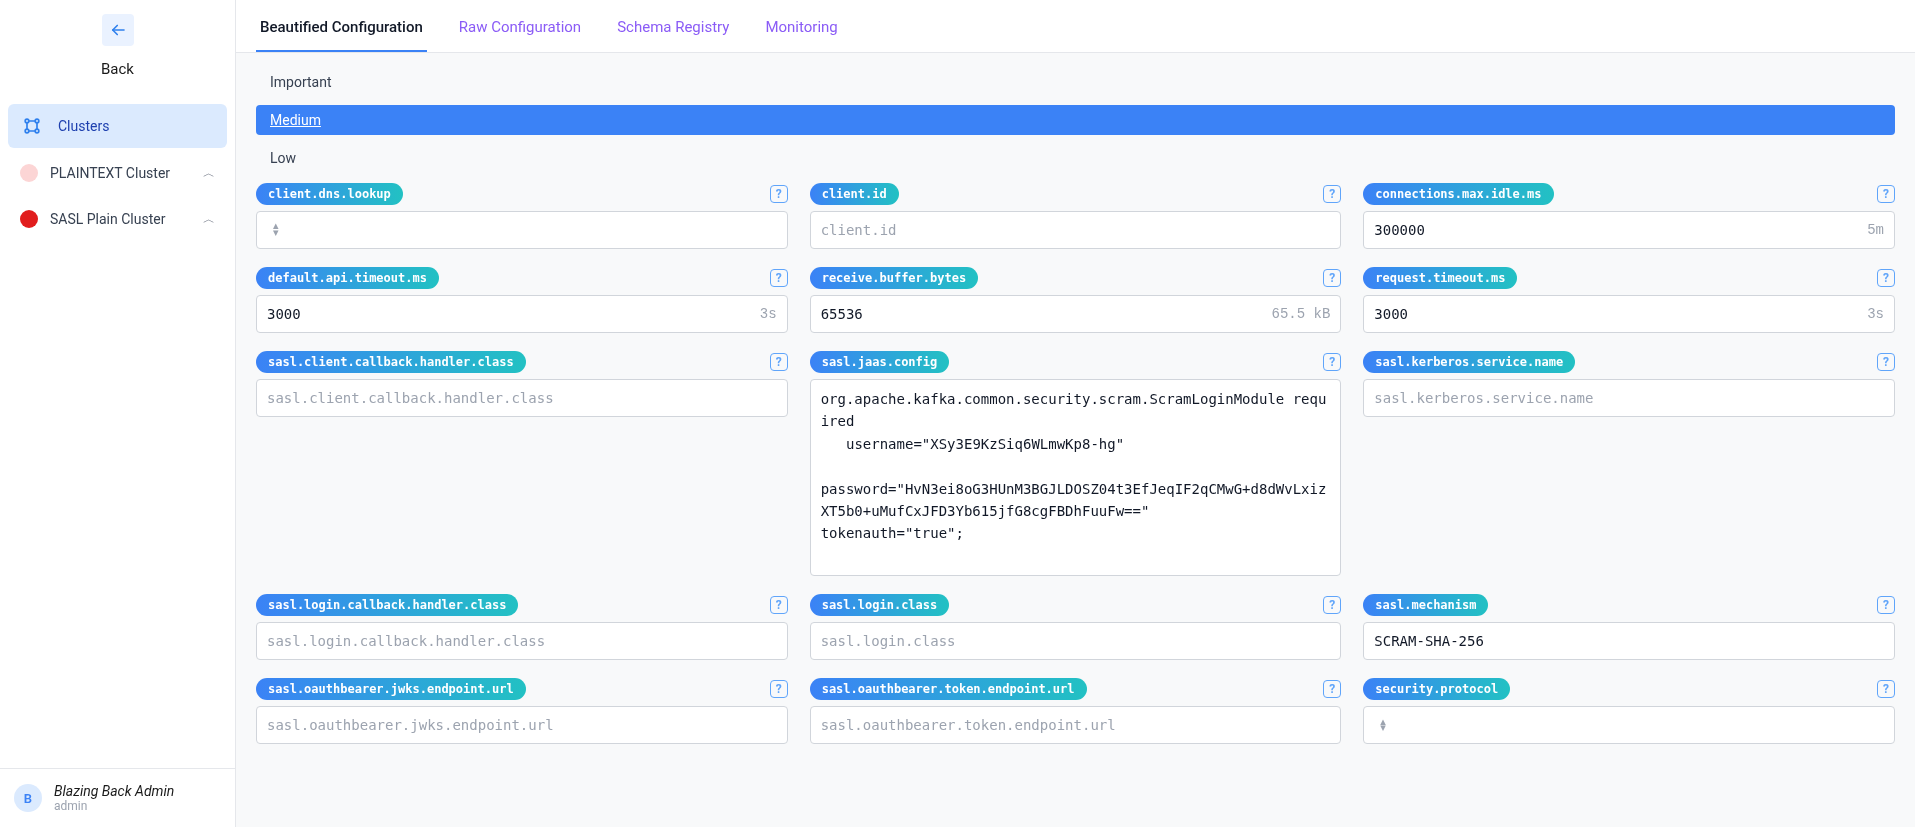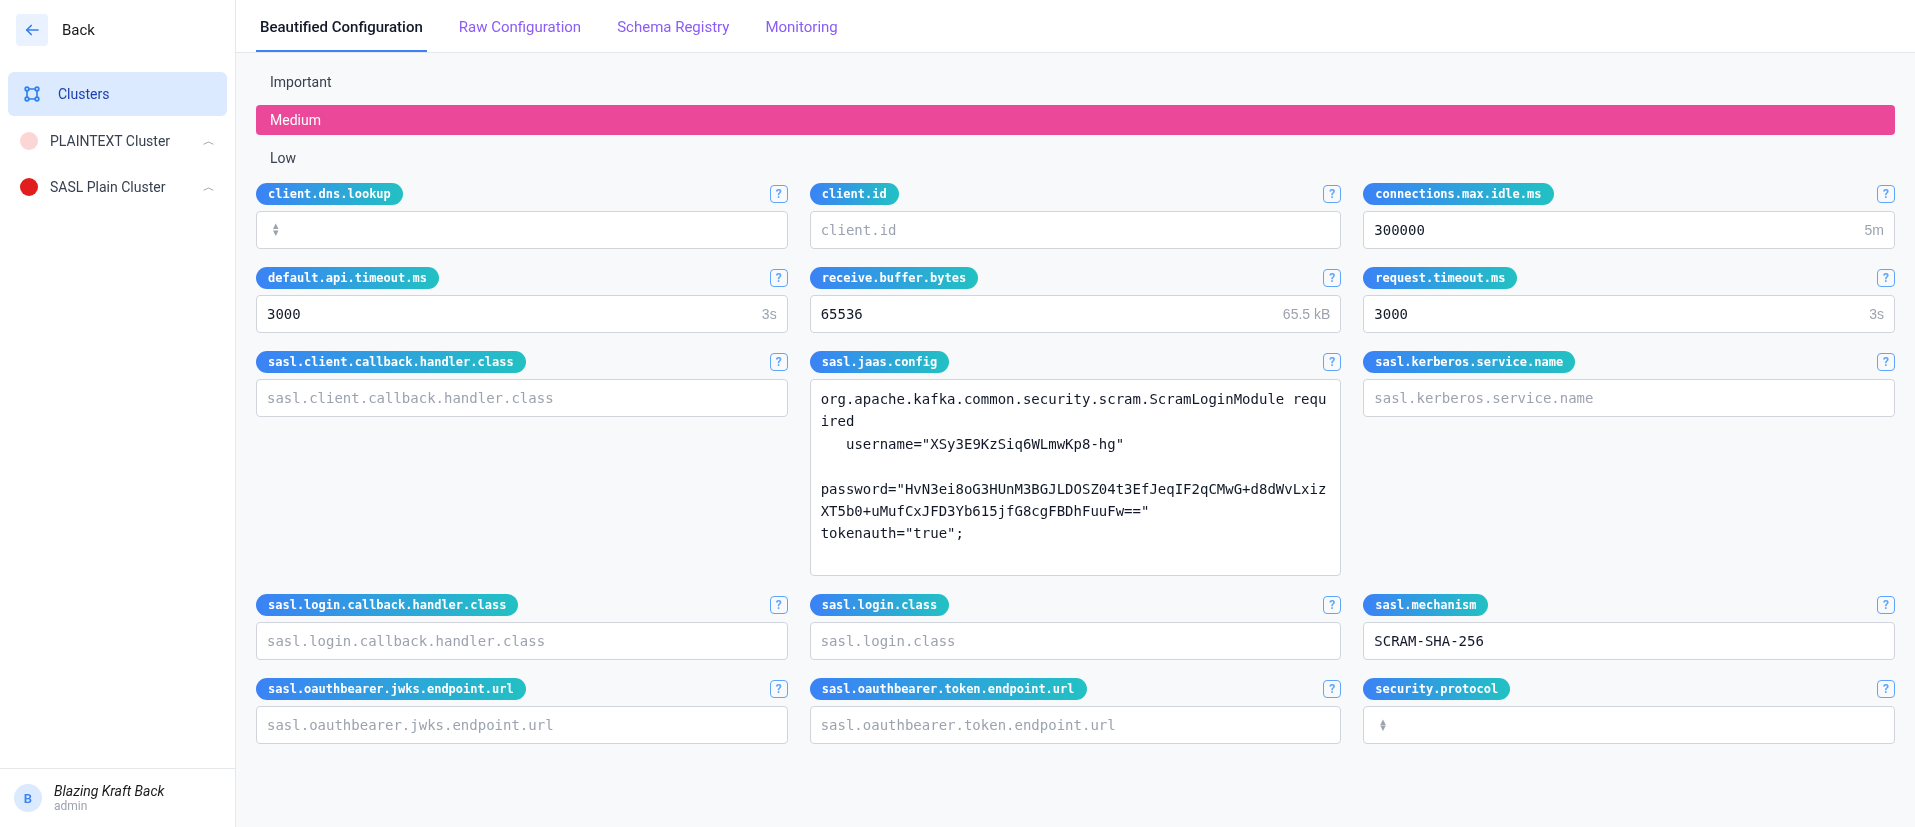--- a/index.html
+++ b/index.html
@@ -22,20 +22,21 @@
   border-right: 1px solid #e5e7eb;
   display: flex;
   flex-direction: column;
   flex-shrink: 0;
 }
 .back-row {
   display: flex;
   align-items: center;
   gap: 14px;
   padding: 14px 16px 18px 16px;
+  flex-direction: column;
 }
 .back-icon-box {
   width: 32px; height: 32px;
   border-radius: 4px;
   background: #eaf2ff;
   display: flex; align-items: center; justify-content: center;
   color: #2f80ed;
 }
 .back-label { font-size: 15px; color: #1a1a1a; }
 .nav { padding: 4px 6px; }
@@ -107,21 +108,21 @@
   padding: 14px 20px 10px 20px;
   flex-direction: column;
 }
 .subtab {
   padding: 7px 14px;
   border-radius: 4px;
   font-size: 14px;
   color: #374151;
   cursor: pointer;
 }
-.subtab.active { background: #ec4899; color: #fff; }
+.subtab.active { background: #3b82f6; color: #fff; text-decoration: underline; }
 
 .content {
   flex: 1;
   overflow-y: auto;
   padding: 0 20px 20px 20px;
 }
 .grid {
   display: grid;
   grid-template-columns: repeat(3, 1fr);
   gap: 18px 22px;
@@ -178,21 +179,21 @@
   color: #111827;
   background: transparent;
   padding: 8px 0;
   line-height: 1.6;
   white-space: pre-wrap;
   word-break: break-all;
 }
 .suffix {
   color: #9ca3af;
   font-size: 14px;
-  font-family: Liberation Sans, sans-serif;
+  font-family: Liberation Mono, monospace;
   margin-left: 8px;
   white-space: nowrap;
 }
 .select-caret {
   color: #9ca3af;
   font-size: 11px;
   margin-left: 6px;
   line-height: 1;
 }
 </style>
@@ -233,21 +234,21 @@
     <div class="cluster-row">
       <span class="cluster-dot red"></span>
       <span class="cluster-label mono">SASL Plain Cluster</span>
       <span class="chevron">︿</span>
     </div>
   </nav>
 
   <div class="sidebar-footer">
     <div class="avatar">B</div>
     <div>
-      <div class="user-name">Blazing Kraft Back</div>
+      <div class="user-name">Blazing Back Admin</div>
       <div class="user-sub">admin</div>
     </div>
   </div>
 </aside>
 
 <main class="main">
   <div class="tabs">
     <div class="tab active">Beautified Configuration</div>
     <div class="tab">Raw Configuration</div>
     <div class="tab">Schema Registry</div>

